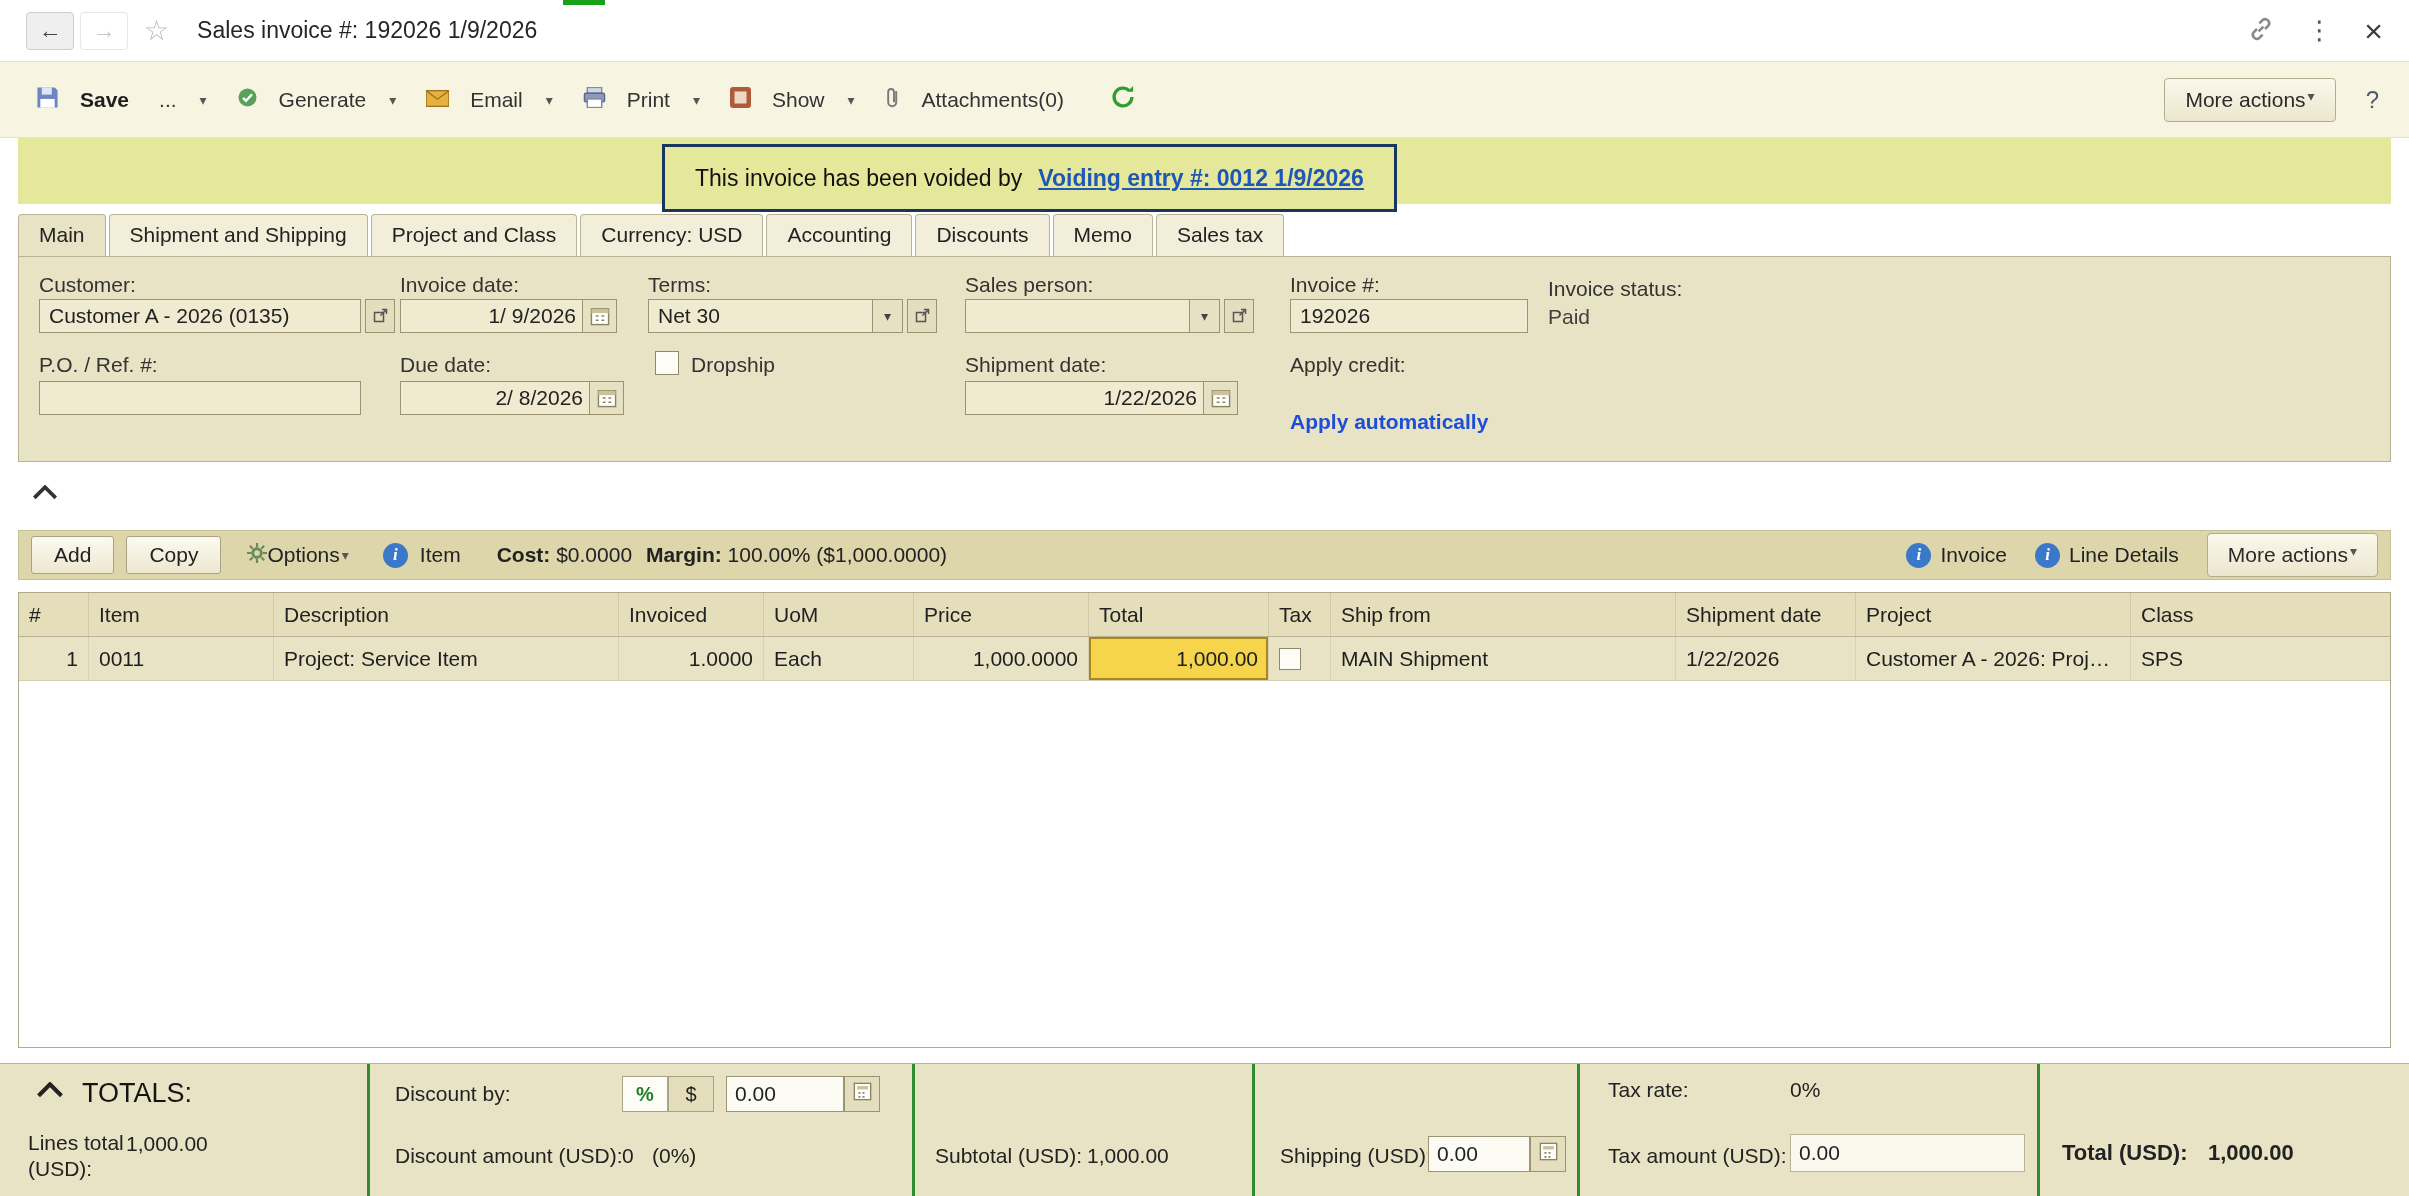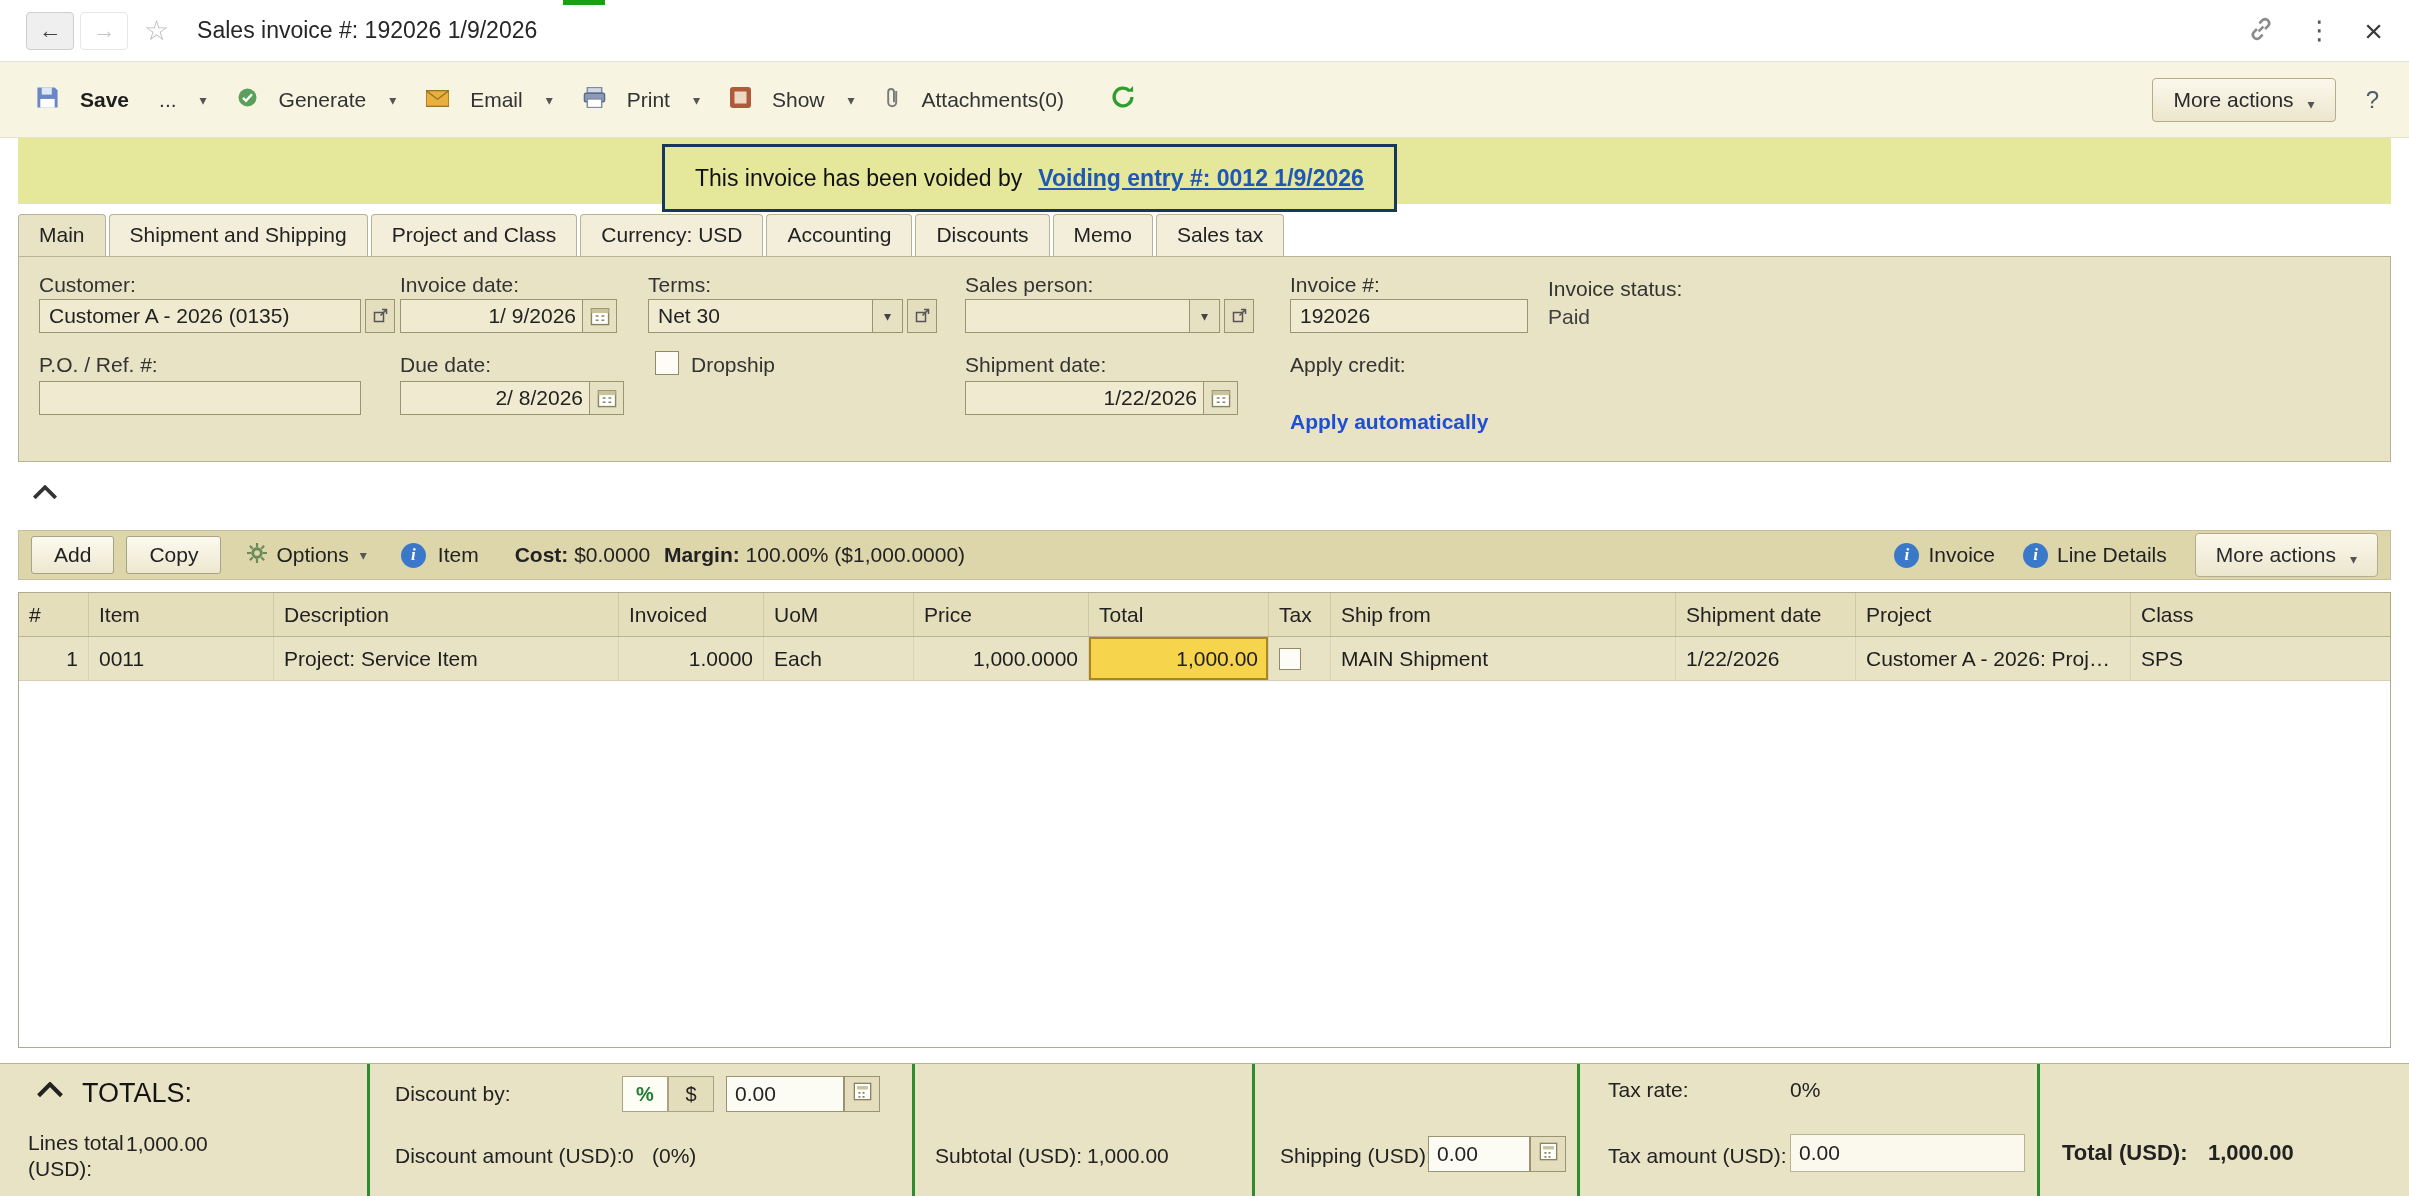--- a/index.html
+++ b/index.html
@@ -17,21 +17,21 @@
   .titlebar-right { margin-left: auto; display: flex; align-items: center; gap: 32px; }
   .kebab { font-size: 26px; color: #555; }
   .close-x { font-size: 32px; color: #3a3a3a; line-height: 1; }
 
   
   .toolbar { height: 76px; background: #f7f4e1; border-bottom: 1px solid #e6e1c9; display: flex; align-items: center; padding: 0 24px; gap: 6px; }
   .tb-btn { display: flex; align-items: center; gap: 21px; padding: 8px 12px; font-size: 21px; color: #333; background: transparent; border: none; cursor: pointer; white-space: nowrap; }
   .tb-btn.save { font-weight: bold; color: #1e1e1e; }
   .caret { font-size: 14px; color: #555; margin-left: 2px; }
   .toolbar-right { margin-left: auto; display: flex; align-items: center; gap: 30px; }
-  .more-actions { display: flex; align-items: flex-end; gap: 12px; padding: 9px 20px; font-size: 21px; color: #2a2a2a; border: 1px solid #b3ac8d; border-radius: 4px; background: linear-gradient(#fbf8ec, #ece6cd); cursor: pointer; }
+  .more-actions { display: flex; align-items: flex-start; gap: 0; padding: 9px 20px; font-size: 21px; color: #2a2a2a; border: 1px solid #b3ac8d; border-radius: 4px; background: linear-gradient(#fbf8ec, #ece6cd); cursor: pointer; }
   .help-q { font-size: 24px; color: #4f5a6b; padding-right: 6px; }
 
   
   .banner { height: 66px; margin: 0 18px; background: #e5e79b; position: relative; overflow: visible; z-index: 5; }
   .void-box { position: absolute; left: 644px; top: 6px; height: 68px; border: 3px solid #17375e; background: #e5e79b; display: flex; align-items: center; gap: 16px; padding: 0 30px; font-size: 23px; color: #111; }
   .void-link { color: #1e57b5; text-decoration: underline; font-weight: bold; cursor: pointer; white-space: nowrap; }
 
   
   .tabs { display: flex; align-items: flex-end; gap: 3px; padding: 10px 18px 0; height: 52px; background: #ffffff; position: relative; z-index: 1; }
   .tab { padding: 8px 20px 9px; font-size: 21px; color: #222; background: #f3eed9; border: 1px solid #b9b294; border-bottom: none; border-radius: 4px 4px 0 0; cursor: pointer; position: relative; white-space: nowrap; }
@@ -51,21 +51,21 @@
   .status-paid { color: #404040; }
   .blue-link { color: #1d4ed8; cursor: pointer; margin-top: 25px; }
 
   
   .collapse-row { height: 52px; display: flex; align-items: center; padding-left: 32px; margin-top: 6px; }
   .chev-btn { background: transparent; border: none; cursor: pointer; display: flex; align-items: center; }
 
   
   .items-bar { margin: 10px 18px 0; height: 50px; background: #ddd6ab; border: 1px solid #c6bf97; display: flex; align-items: center; padding: 0 12px; gap: 12px; font-size: 21px; color: #222; }
   .ib-btn { height: 38px; padding: 0 22px; background: linear-gradient(#fcfaf0, #eee8d0); border: 1px solid #a9a385; border-radius: 3px; font-size: 21px; color: #222; cursor: pointer; }
-  .options-btn { display: flex; align-items: center; gap: 9px; background: transparent; border: none; font-size: 21px; color: #222; cursor: pointer; margin-left: 14px; }
+  .options-btn { display: flex; align-items: center; background: transparent; border: none; font-size: 21px; color: #222; cursor: pointer; margin-left: 14px; }
   .info-ico { width: 25px; height: 25px; min-width: 25px; border-radius: 50%; background: #3a79c9; color: #fff; font-size: 17px; font-weight: bold; font-style: italic; font-family: "Liberation Serif", serif; display: inline-flex; align-items: center; justify-content: center; }
   .cost-text { margin-left: 24px; white-space: nowrap; }
   .cost-text b { font-weight: bold; }
   .items-bar-right { margin-left: auto; display: flex; align-items: center; gap: 14px; }
   .ib-view { display: flex; align-items: center; gap: 9px; cursor: pointer; margin-right: 14px; }
 
   
   .grid { margin: 12px 18px 0; border: 1px solid #b0aa8c; height: 456px; background: #ffffff; overflow: hidden; }
   .grid-header { display: flex; height: 44px; background: #e4debb; border-bottom: 1px solid #b9b294; font-size: 21px; color: #222; }
   .gh-cell { display: flex; align-items: center; padding: 0 10px; border-right: 1px solid #cfc9a8; overflow: hidden; white-space: nowrap; cursor: pointer; }

